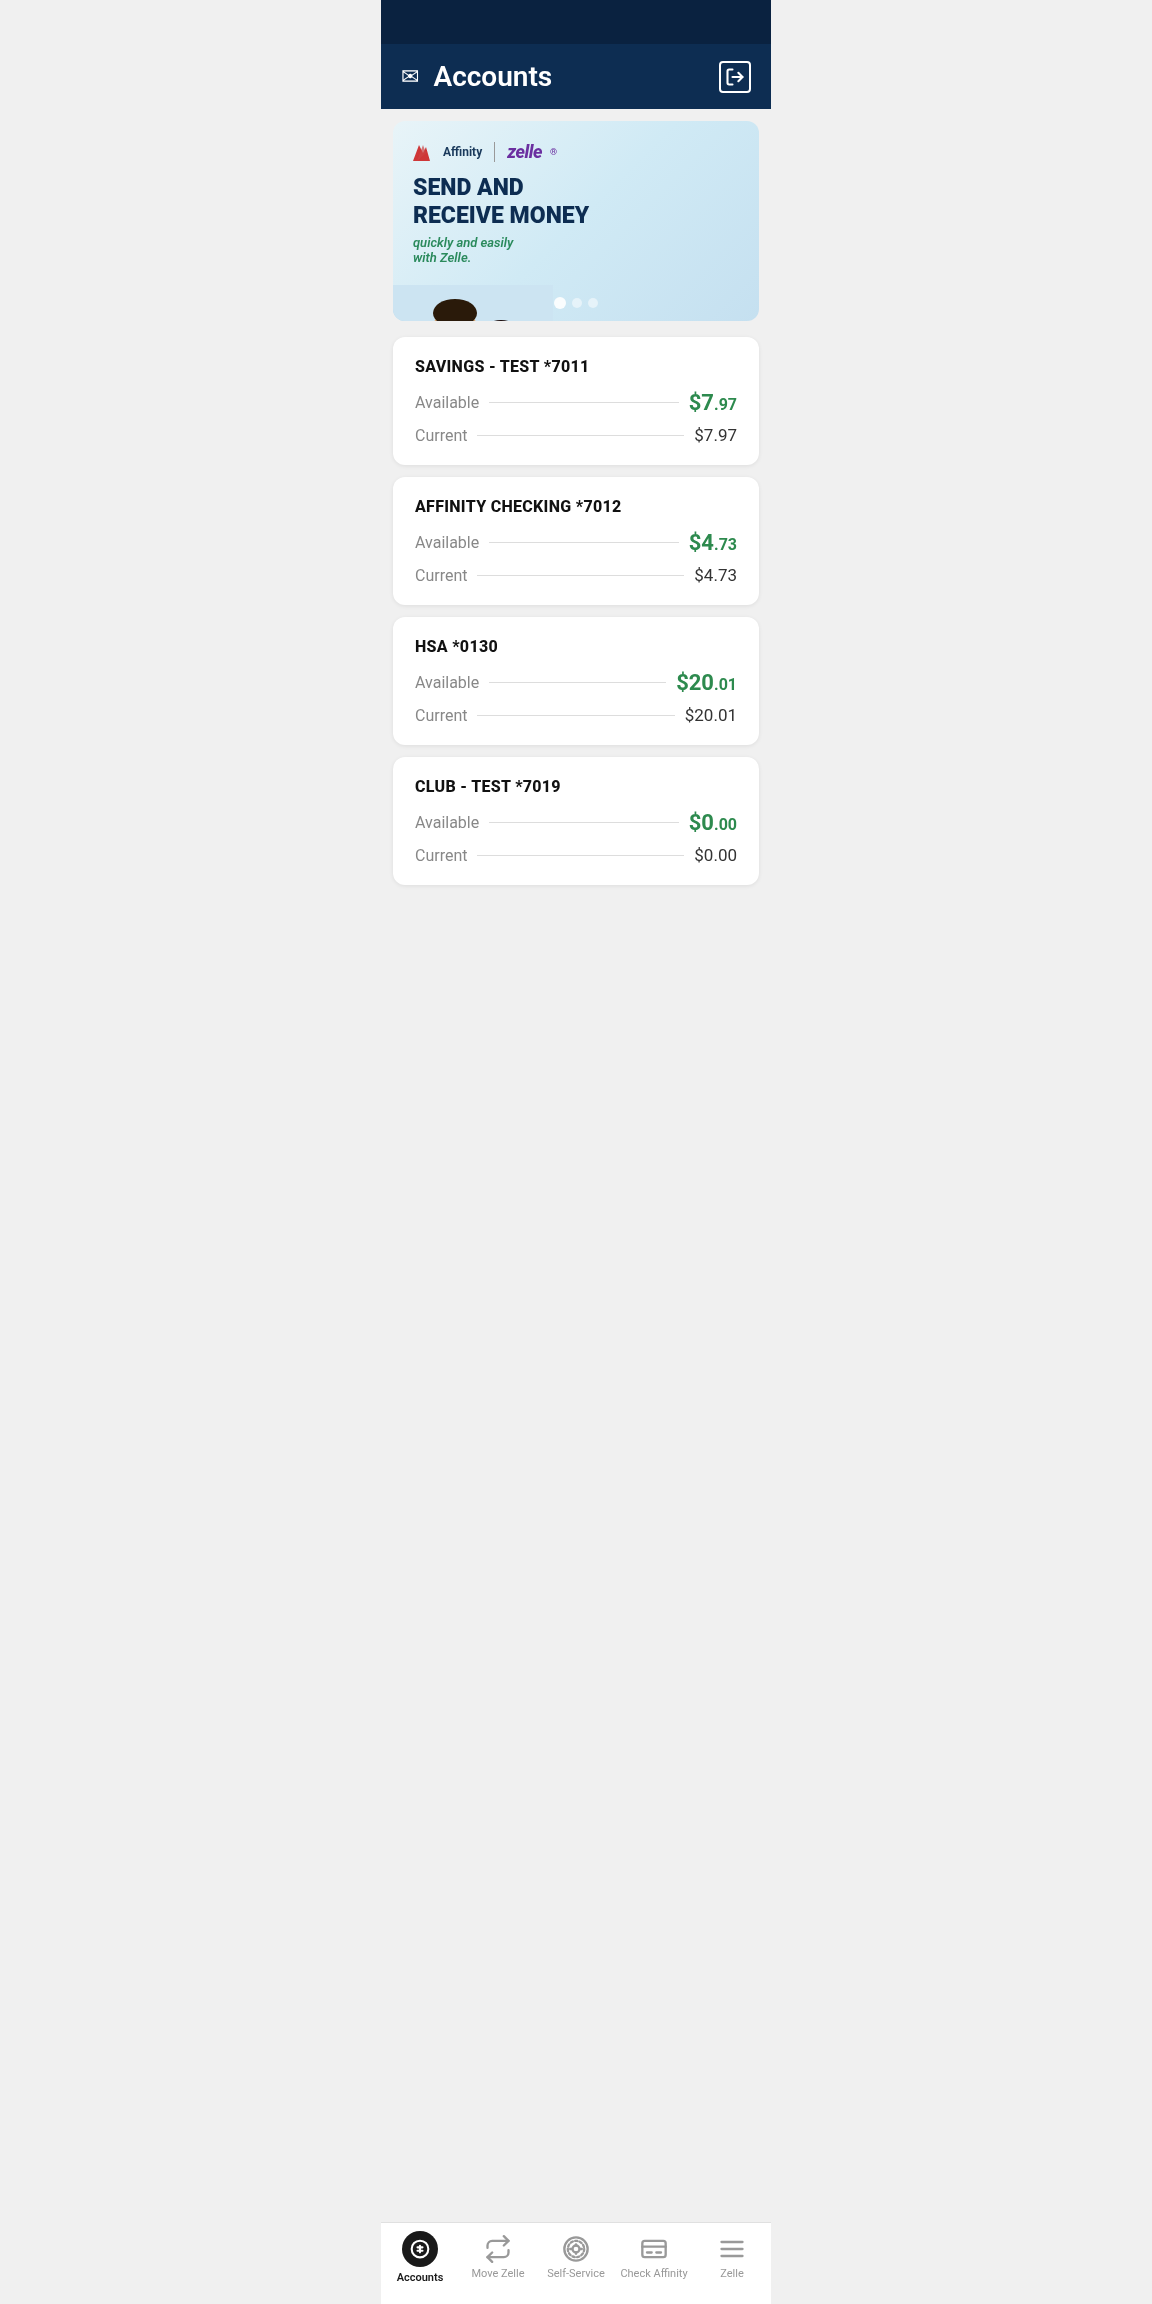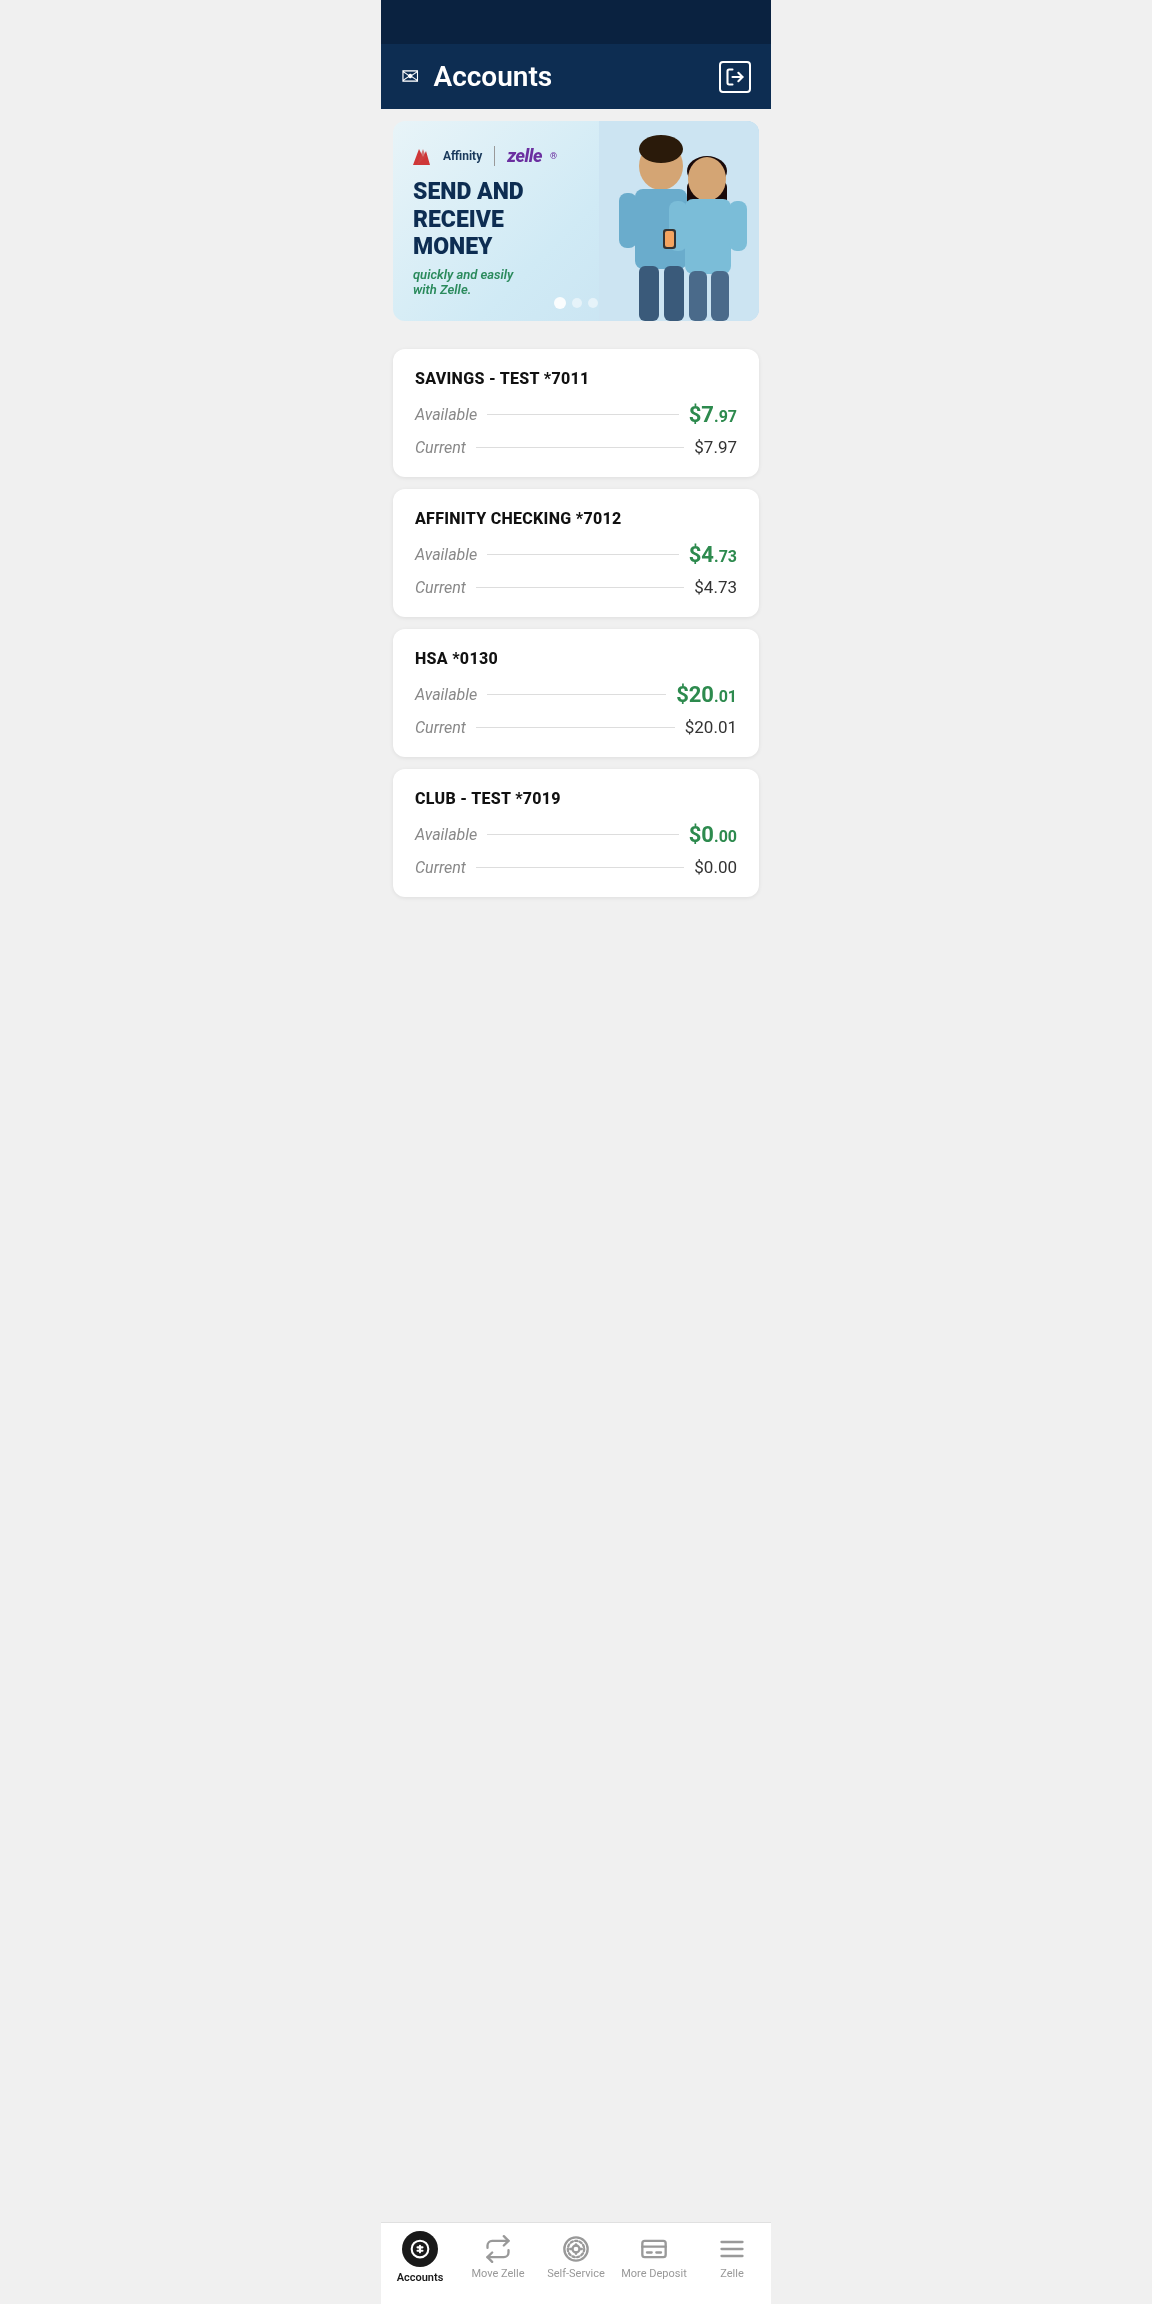--- a/index.html
+++ b/index.html
@@ -54,29 +54,30 @@
       width: 32px;
       height: 32px;
       display: flex;
       align-items: center;
       justify-content: center;
       position: relative;
     }
 
     
     .banner {
-      margin: 12px 12px 20px;
+      margin: 12px 12px 8px;
       border-radius: 12px;
       overflow: hidden;
       background: linear-gradient(135deg, #e8f4f8 0%, #d0eaf5 50%, #c5e0f0 100%);
       height: 200px;
       position: relative;
       display: flex;
-      align-items: center;
+      align-items: flex-start;
       justify-content: space-between;
+      flex-direction: column;
     }
     .banner-content {
       padding: 20px 20px;
       z-index: 2;
       flex: 1;
     }
     .banner-logos {
       display: flex;
       align-items: center;
       gap: 8px;
@@ -166,21 +167,20 @@
       align-items: center;
       justify-content: space-between;
       margin-bottom: 10px;
     }
     .balance-row:last-child {
       margin-bottom: 0;
     }
     .balance-label {
       font-size: 16px;
       color: #888888;
-      font-style: italic;
     }
     .balance-line {
       flex: 1;
       height: 1px;
       background: #dddddd;
       margin: 0 10px;
     }
     .balance-available {
       font-size: 22px;
       font-weight: 700;
@@ -434,21 +434,21 @@
 
   <div class="nav-item">
     <div class="nav-icon">
       <svg width="28" height="28" viewBox="0 0 24 24" fill="none" stroke="#999" stroke-width="2" stroke-linecap="round" stroke-linejoin="round">
         <rect x="2" y="5" width="20" height="14" rx="2"></rect>
         <line x1="2" y1="10" x2="22" y2="10"></line>
         <line x1="6" y1="15" x2="10" y2="15"></line>
         <line x1="14" y1="15" x2="18" y2="15"></line>
       </svg>
     </div>
-    <span class="nav-label">More Deposit</span>
+    <span class="nav-label">Check Affinity</span>
   </div>
 
   <div class="nav-item">
     <div class="nav-icon">
       <svg width="28" height="28" viewBox="0 0 24 24" fill="none" stroke="#999" stroke-width="2" stroke-linecap="round" stroke-linejoin="round">
         <line x1="3" y1="6" x2="21" y2="6"></line>
         <line x1="3" y1="12" x2="21" y2="12"></line>
         <line x1="3" y1="18" x2="21" y2="18"></line>
       </svg>
     </div>

